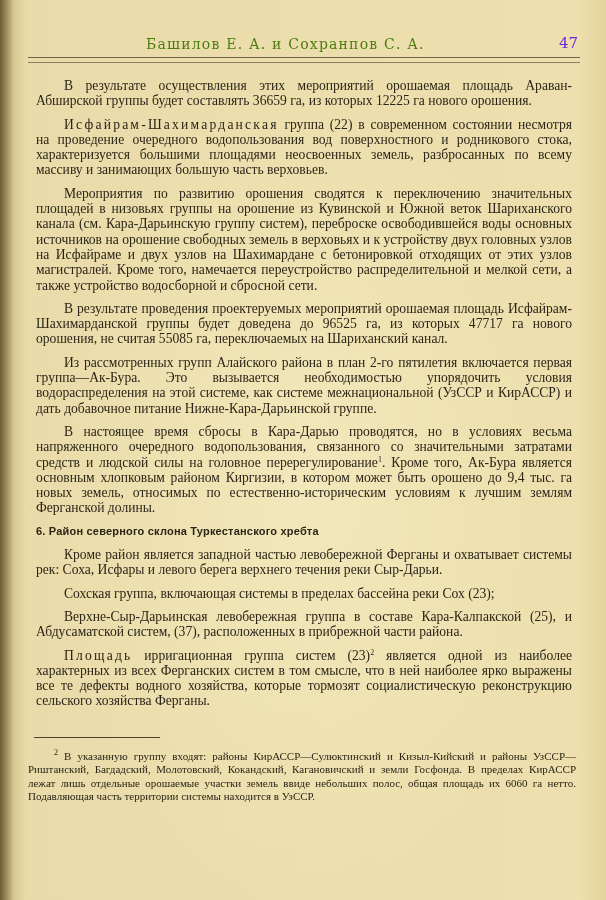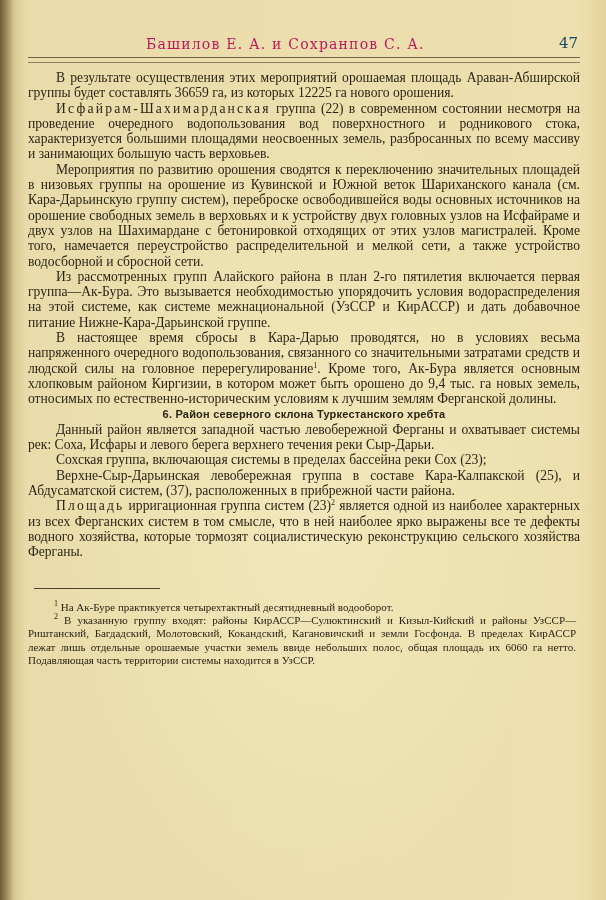--- a/index.html
+++ b/index.html
@@ -12,39 +12,39 @@
     font-family: "DejaVu Serif", "Liberation Serif", serif;
     color: #2b2518;
     position: relative;
   }
   .page { position: absolute; left: 28px; top: 0; width: 552px; }
   .running-head {
     position: absolute; top: 32px; left: 0; width: 552px; height: 22px;
   }
   .running-head .authors {
     position: absolute; left: 118px; top: 4px;
-    font-size: 14px; letter-spacing: 1.2px; color: #be185d;
+    font-size: 14px; letter-spacing: 1.2px; color: #4d7c0f;
   }
   .running-head .page-num {
-    position: absolute; right: 2px; top: 2px; font-size: 15px; color: #0c4a6e;
+    position: absolute; right: 2px; top: 2px; font-size: 15px; color: #6d28d9;
   }
   .head-rule {
     position: absolute; top: 57px; left: 0; width: 552px; height: 4px;
     border-top: 1px solid #6f6449; border-bottom: 1px solid #8b7f60;
   }
   .body-text {
     position: absolute; top: 70px; left: 0; width: 552px;
     font-size: 12.6px; line-height: 15.3px; text-align: justify;
     font-family: "Liberation Serif", "DejaVu Serif", serif;
     font-size: 13.6px;
   }
-  .body-text p { margin: 0; text-indent: 28px; }
+  .body-text p { margin: 8px; text-indent: 28px; }
   .spaced { letter-spacing: 2.2px; font-family: Liberation Serif, serif; }
   .section-heading {
-    text-align: center; font-family: "Liberation Sans", "DejaVu Sans", sans-serif;
+    text-align: left; font-family: "Liberation Sans", "DejaVu Sans", sans-serif;
     font-size: 11px; font-weight: bold; margin: 22px 0 18px 0; letter-spacing: 0.2px;
     text-indent: 0 !important;
   }
   sup { font-size: 8px; vertical-align: 5px; line-height: 0; }
   .fn-rule { width: 126px; height: 0; border-top: 1px solid #4b4230; margin: 28px 0 12px 6px; }
   .footnotes {
     font-family: "Liberation Serif", "DejaVu Serif", serif;
     font-size: 11px; line-height: 13.4px; text-align: justify; width: 548px;
   }
   .footnotes p { margin: 0; text-indent: 26px; }
@@ -56,30 +56,30 @@
   <div class="running-head">
     <span class="authors">Башилов Е. А. и Сохранпов С. А.</span>
     <span class="page-num">47</span>
   </div>
   <div class="head-rule"></div>
 
   <div class="body-text">
     <p>В результате осуществления этих мероприятий орошаемая площадь Араван-Абширской группы будет составлять 36659 га, из которых 12225 га нового орошения.</p>
     <p><span class="spaced">Исфайрам-Шахимарданская</span><span> группа (22) в современном состоянии несмотря на проведение очередного водопользования вод поверхностного и родникового стока, характеризуется большими площадями неосвоенных земель, разбросанных по всему массиву и занимающих большую часть верховьев.</span></p>
     <p>Мероприятия по развитию орошения сводятся к переключению значительных площадей в низовьях группы на орошение из Кувинской и Южной веток Шариханского канала (см. Кара-Дарьинскую группу систем), переброске освободившейся воды основных источников на орошение свободных земель в верховьях и к устройству двух головных узлов на Исфайраме и двух узлов на Шахимардане с бетонировкой отходящих от этих узлов магистралей. Кроме того, намечается переустройство распределительной и мелкой сети, а также устройство водосборной и сбросной сети.</p>
+    <p>В результате проведения проектеруемых мероприятий орошаемая площадь Исфайрам-Шахимарданской группы будет доведена до 96525 га, из которых 47717 га нового орошения, не считая 55085 га, переключаемых на Шариханский канал.</p>
     <p>Из рассмотренных групп Алайского района в план 2-го пятилетия включается первая группа—Ак-Бура. Это вызывается необходимостью упорядочить условия водораспределения на этой системе, как системе межнациональной (УзССР и КирАССР) и дать добавочное питание Нижне-Кара-Дарьинской группе.</p>
     <p><span>В настоящее время сбросы в Кара-Дарью проводятся, но в условиях весьма напряженного очередного водопользования, связанного со значительными затратами средств и людской силы на головное перерегулирование</span><sup>1</sup><span>. Кроме того, Ак-Бура является основным хлопковым районом Киргизии, в котором может быть орошено до 9,4 тыс. га новых земель, относимых по естественно-историческим условиям к лучшим землям Ферганской долины.</span></p>
 
     <p class="section-heading">6. Район северного склона Туркестанского хребта</p>
 
-    <p>Данный район является западной частью левобережной Ферганы и охватывает системы рек: Соха, Исфары и левого берега верхнего течения реки Сыр-Дарьи.</p>
+    <p>Кроме район является западной частью левобережной Ферганы и охватывает системы рек: Соха, Исфары и левого берега верхнего течения реки Сыр-Дарьи.</p>
     <p>Сохская группа, включающая системы в пределах бассейна реки Сох (23);</p>
     <p>Верхне-Сыр-Дарьинская левобережная группа в составе Кара-Калпакской (25), и Абдусаматской систем, (37), расположенных в прибрежной части района.</p>
     <p><span class="spaced">Площадь</span><span> ирригационная группа систем (23)</span><sup>2</sup><span> является одной из наиболее характерных из всех Ферганских систем в том смысле, что в ней наиболее ярко выражены все те дефекты водного хозяйства, которые тормозят социалистическую реконструкцию сельского хозяйства Ферганы.</span></p>
 
     <div class="fn-rule"></div>
 
     <div class="footnotes">
-      <p><sup>1</sup> <span>На Ак-Буре практикуется четырехтактный десятидневный водооборот.</span></p>
       <p><sup>2</sup> <span>В указанную группу входят: районы КирАССР—Сулюктинский и Кизыл-Кийский и районы УзССР—Риштанский, Багдадский, Молотовский, Кокандский, Кагановичский и земли Госфонда. В пределах КирАССР лежат лишь отдельные орошаемые участки земель ввиде небольших полос, общая площадь их 6060 га нетто. Подавляющая часть территории системы находится в УзССР.</span></p>
     </div>
   </div>
 </div>
 
 </body></html>

